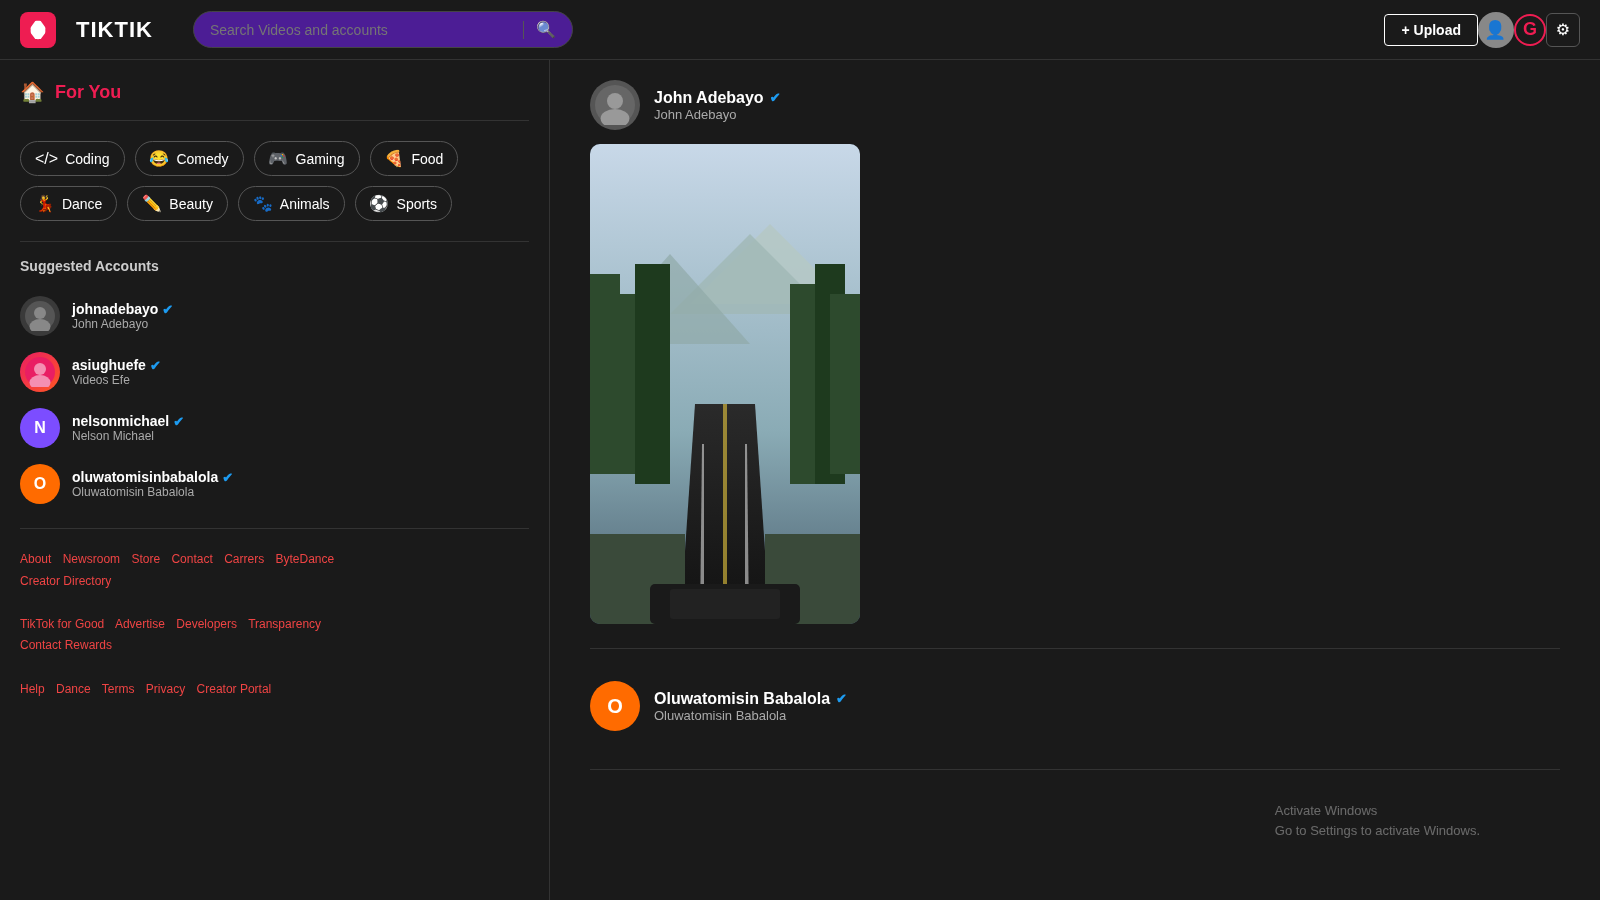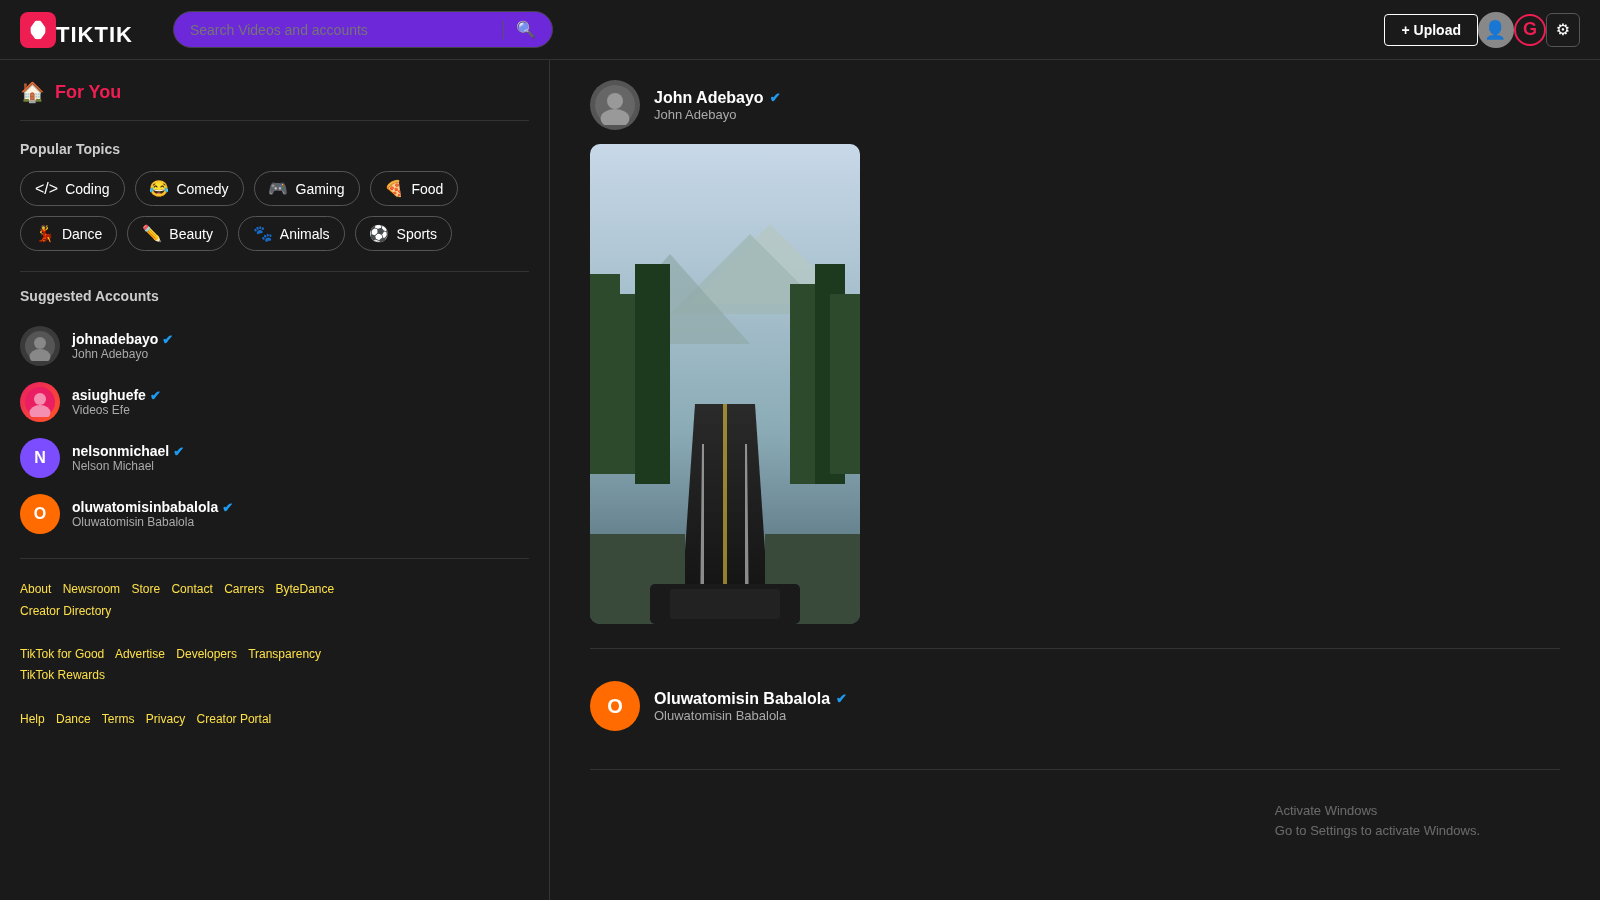--- a/index.html
+++ b/index.html
@@ -21,22 +21,22 @@
       background: #1a1a1a;
       border-bottom: 1px solid #333;
       position: fixed;
       top: 0;
       left: 0;
       right: 0;
       z-index: 100;
     }
     .logo {
       display: flex;
-      align-items: flex-end;
-      gap: 0;
+      align-items: center;
+      gap: 20px;
       margin-right: 40px;
     }
     .logo-icon {
       width: 36px;
       height: 36px;
       background: #ee1d52;
       border-radius: 8px;
       display: flex;
       align-items: center;
       justify-content: center;
@@ -46,21 +46,21 @@
     }
     .logo-text {
       font-size: 22px;
       font-weight: 700;
       color: #fff;
       letter-spacing: 1px;
     }
     .search-bar {
       display: flex;
       align-items: center;
-      background: #6d28d9;
+      background: #4c1d95;
       border: 1px solid #444;
       border-radius: 20px;
       padding: 8px 16px;
       width: 380px;
       gap: 8px;
     }
     .search-bar input {
       background: none;
       border: none;
       outline: none;
@@ -234,21 +234,21 @@
     }
 
     
     .footer-links {
       margin-top: 20px;
       font-size: 12px;
       color: #888;
       line-height: 1.8;
     }
     .footer-links a {
-      color: #fde047;
+      color: #ef4444;
       text-decoration: none;
       margin-right: 8px;
     }
 
     
     .content {
       flex: 1;
       overflow-y: auto;
       padding: 20px 40px;
       background: #1a1a1a;
@@ -346,21 +346,20 @@
 
 <div class="main-layout">
 
   <aside class="sidebar">
 
     <div class="for-you">
       <span class="home-icon">🏠</span>
       <span>For You</span>
     </div>
 
-    <div class="section-title">Popular Topics</div>
 
     <div class="topics-grid">
       <div class="topic-chip">
         <span class="chip-icon">&lt;/&gt;</span>
         <span>Coding</span>
       </div>
       <div class="topic-chip">
         <span class="chip-icon">😂</span>
         <span>Comedy</span>
       </div>
@@ -467,21 +466,21 @@
         <a href="#">Creator Directory</a>
       </div>
       <br>
       <div>
         <a href="#">TikTok for Good</a>
         <a href="#">Advertise</a>
         <a href="#">Developers</a>
         <a href="#">Transparency</a>
       </div>
       <div>
-        <a href="#">TikTok Rewards</a>
+        <a href="#">Contact Rewards</a>
       </div>
       <br>
       <div>
         <a href="#">Help</a>
         <a href="#">Dance</a>
         <a href="#">Terms</a>
         <a href="#">Privacy</a>
         <a href="#">Creator Portal</a>
       </div>
     </div>

